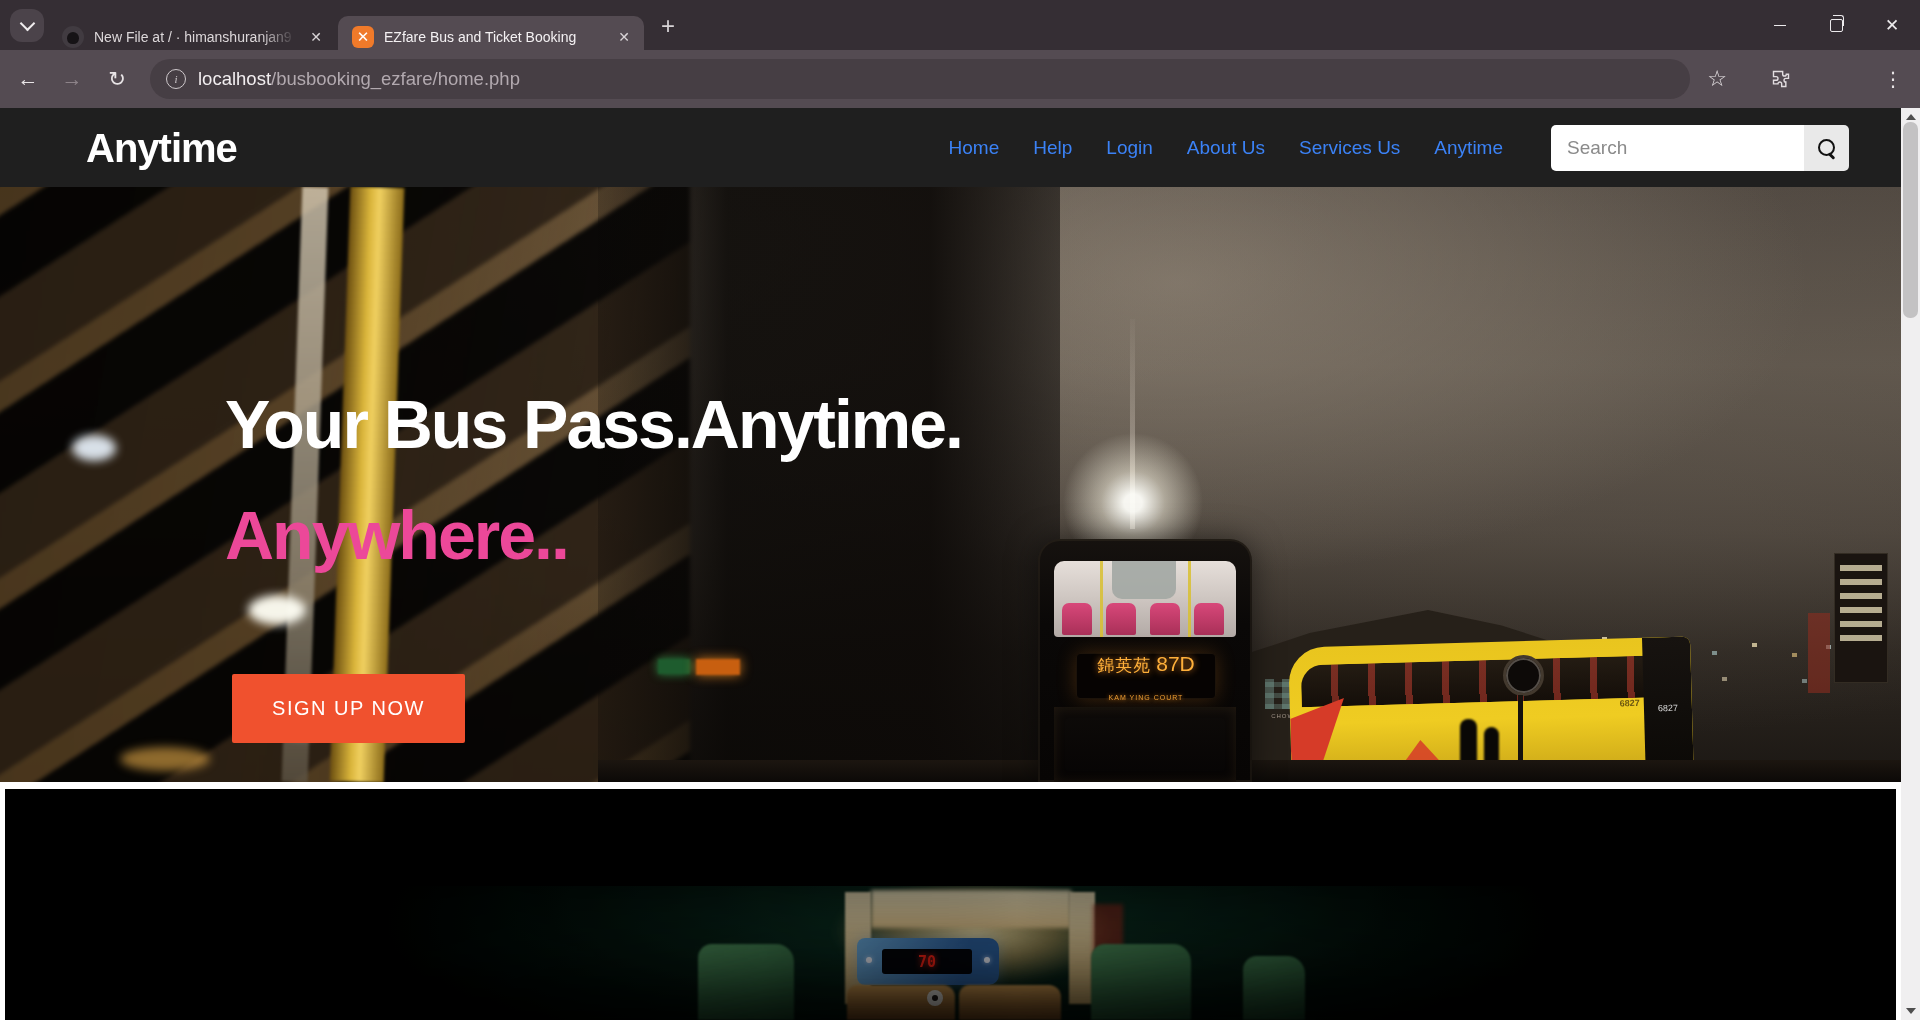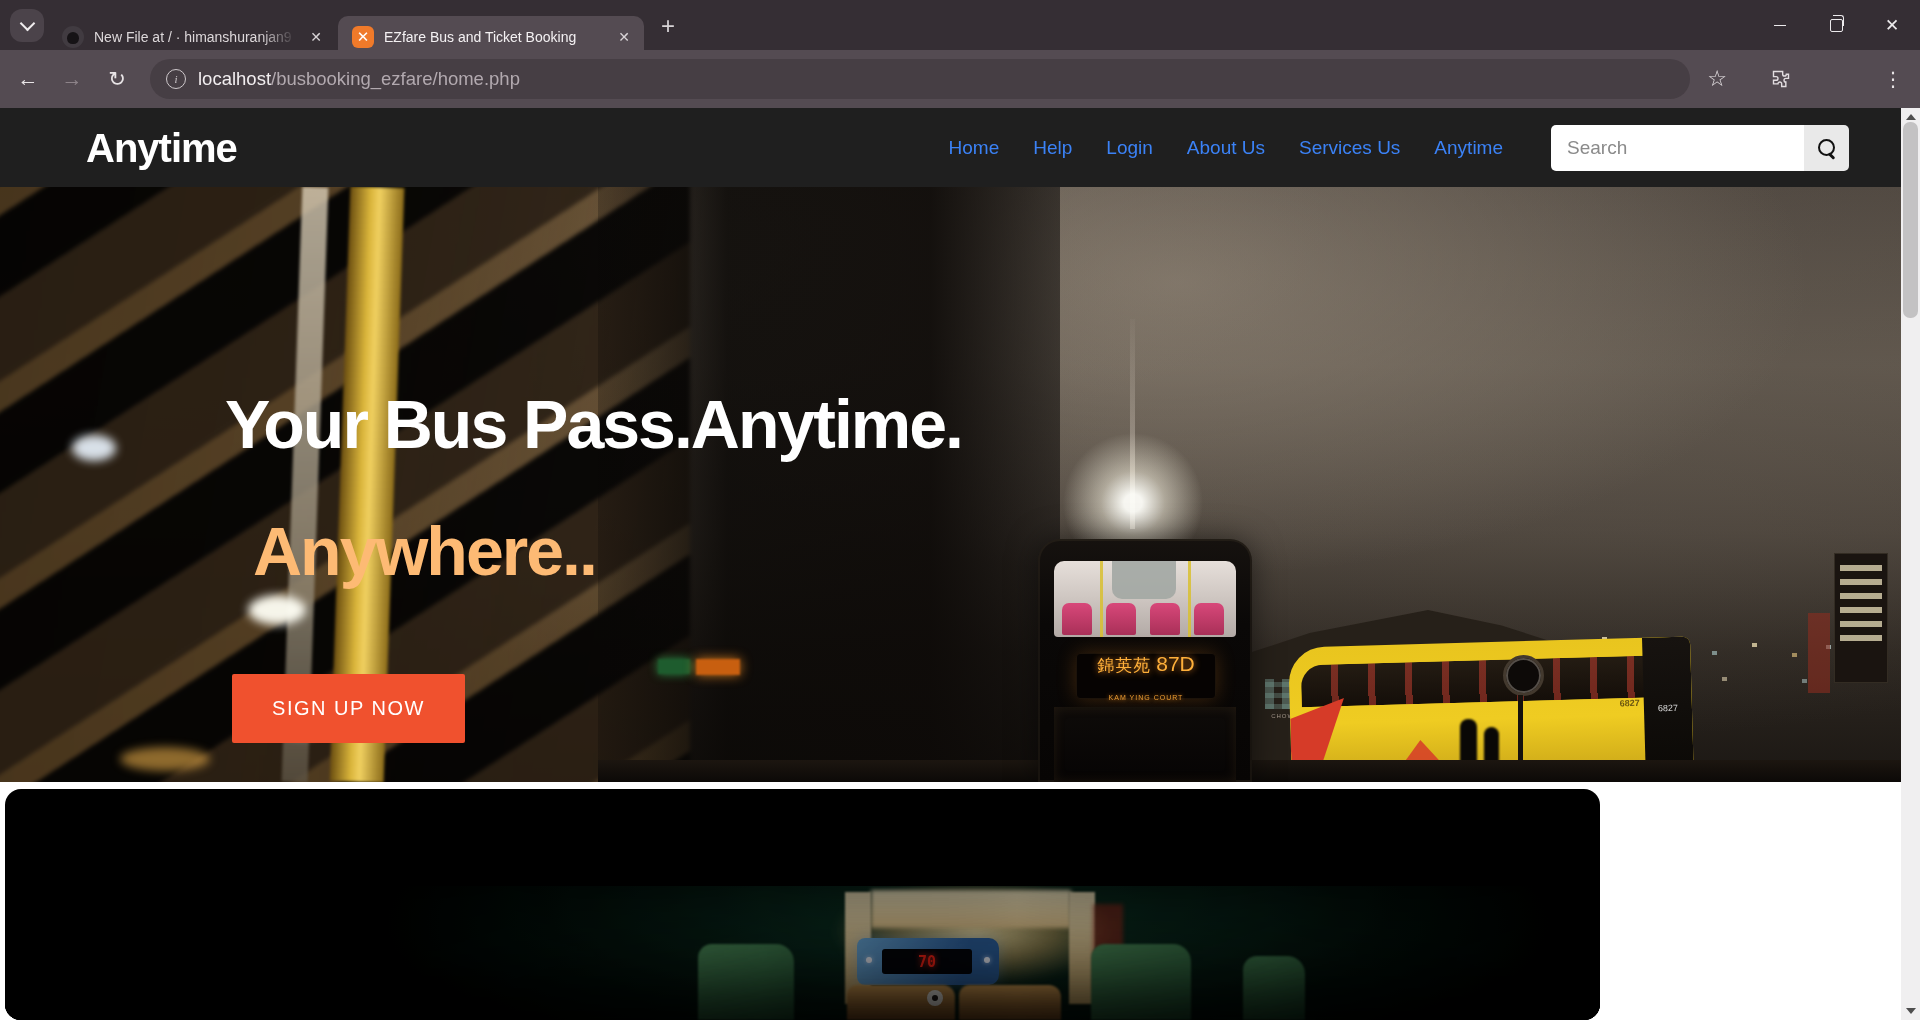--- a/index.html
+++ b/index.html
@@ -152,27 +152,27 @@
   .stop-pole{left:1518px;top:508px;width:5px;height:87px;background:#15110d;}
   .stop-sign{left:1503px;top:468px;width:35px;height:35px;border-radius:50%;background:#0d0a08;
     border:3px solid #43392e;box-shadow:inset 0 0 0 2px rgba(220,210,195,.35);}
   .person{border-radius:8px 8px 0 0;background:#0a0806;filter:blur(1px);}
   .p1{left:1460px;top:532px;width:17px;height:63px;}
   .p2{left:1484px;top:540px;width:15px;height:55px;}
   .road{left:598px;top:573px;width:1303px;height:22px;background:linear-gradient(180deg,#1c1610,#0c0907);}
 
   .hl{font-weight:800;font-size:68px;letter-spacing:-2px;white-space:nowrap;line-height:1;}
   #hl1{left:225px;top:203px;color:#fff;}
-  #hl2{left:225px;top:330px;color:#fdba74;margin-left:28px;}
+  #hl2{left:225px;top:314px;color:#ec4899;}
   #cta{left:232px;top:487px;width:233px;height:69px;background:#f0512e;color:#fff;border:none;
     font-size:20px;letter-spacing:1.5px;font-weight:500;border-radius:2px;
     display:flex;align-items:center;justify-content:center;font-family:inherit;}
 
   
-  #bottom-band{left:5px;top:681px;width:1595px;height:231px;background:#000;overflow:hidden;border-radius:16px;}
+  #bottom-band{left:5px;top:681px;width:1891px;height:231px;background:#000;overflow:hidden;}
   #interior{left:0;top:97px;width:1891px;height:134px;background:#000;overflow:hidden;}
   .int-base{left:0;top:0;width:100%;height:100%;background:
     radial-gradient(620px 170px at 50.9% 28%,rgba(16,64,46,.9),rgba(4,16,11,.95) 68%,#000 100%);}
   .aisle-glow{left:828px;top:-8px;width:284px;height:108px;filter:blur(5px);background:
     radial-gradient(closest-side,rgba(255,232,172,.95),rgba(255,198,118,.5) 55%,transparent);}
   .door-l{left:840px;top:6px;width:26px;height:112px;filter:blur(1px);
     background:linear-gradient(180deg,#f2e4bd,#c9a868);}
   .door-r{left:1064px;top:6px;width:26px;height:112px;filter:blur(1px);
     background:linear-gradient(180deg,#f2e4bd,#c9a868);}
   .ceiling{left:866px;top:4px;width:200px;height:38px;filter:blur(2px);

